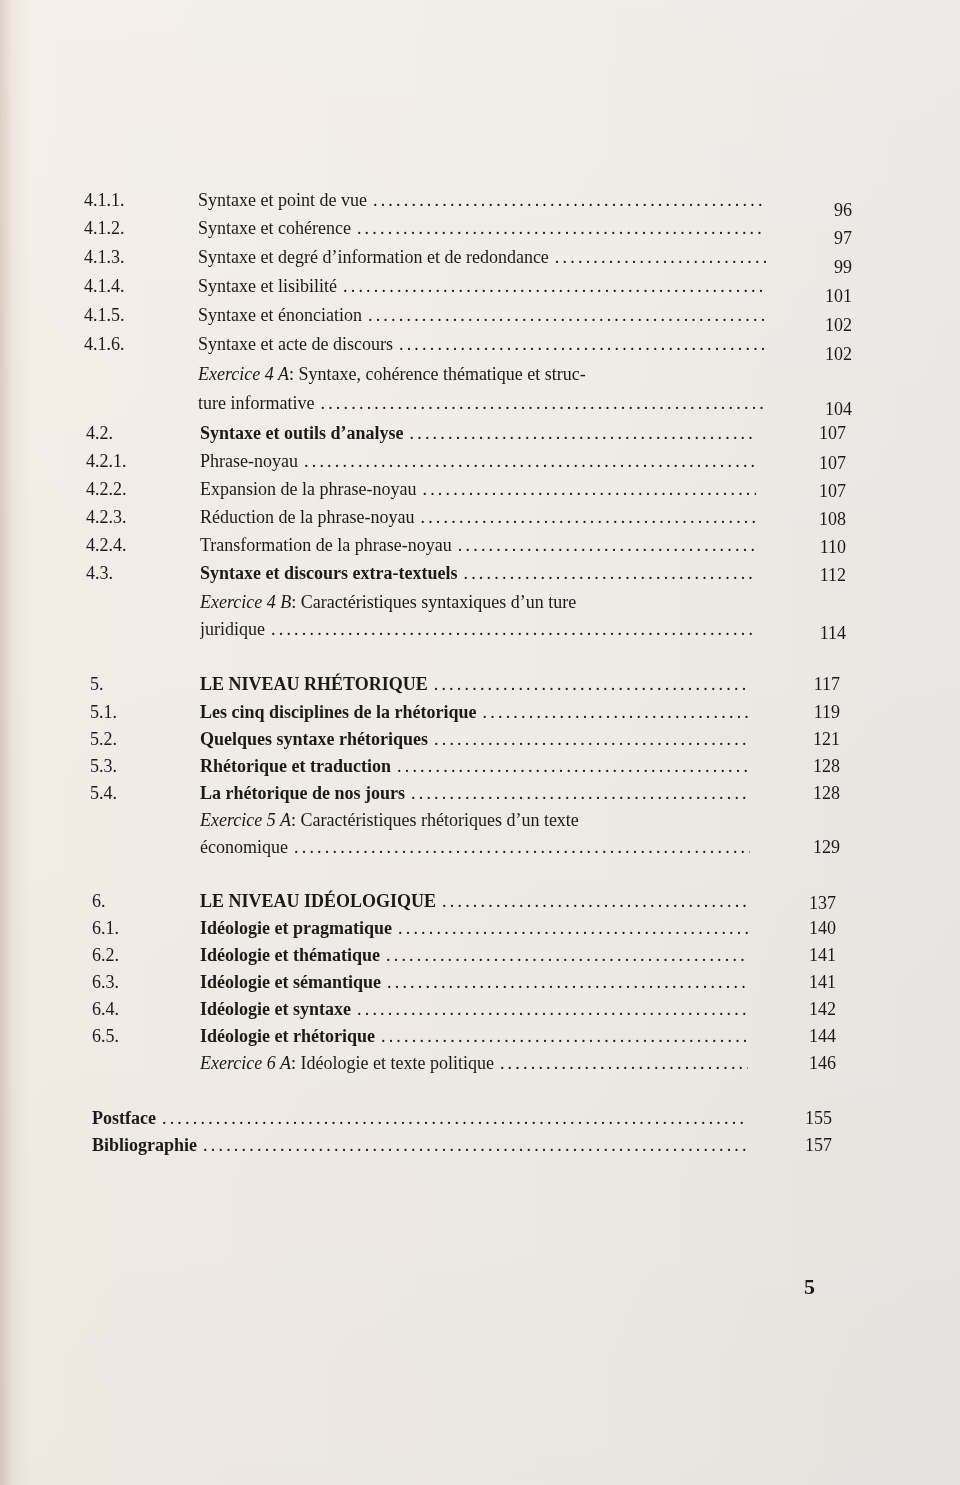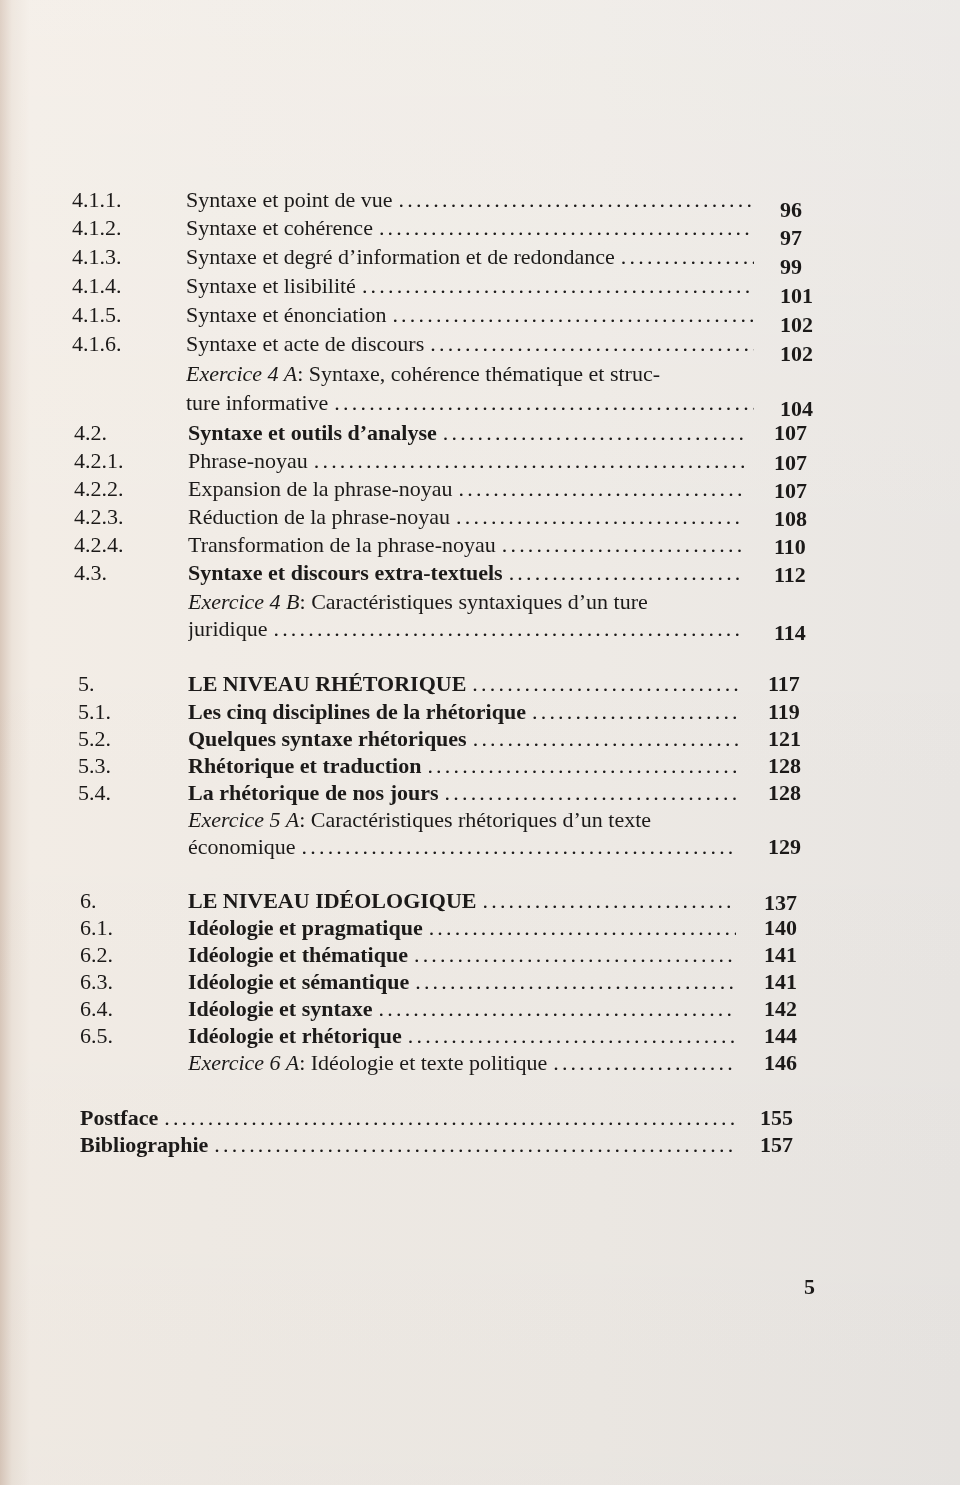--- a/index.html
+++ b/index.html
@@ -9,31 +9,31 @@
       font-family: "Liberation Serif", "DejaVu Serif", serif;
       color: #1c1a19;
     }
     .page-shade {
       position: absolute; inset: 0;
       background: linear-gradient(180deg, rgba(255,255,255,0.15) 0%, rgba(255,255,255,0) 40%, rgba(0,0,0,0.02) 100%);
       pointer-events: none;
     }
     .toc { position: absolute; left: 0; top: 0; width: 960px; }
     .row {
-      position: absolute; left: 0; width: 940px; height: 28px;
-      font-size: 22px; line-height: 28px; white-space: nowrap;
+      position: absolute; left: 12px; width: 940px; height: 28px;
+      font-size: 18px; line-height: 28px; white-space: nowrap;
     }
     .num { position: absolute; top: 0; }
     .label-wrap { position: absolute; top: 0; display: flex; align-items: baseline; overflow: hidden; }
     .label { flex: 0 0 auto; }
     .dots {
       flex: 1 1 auto; overflow: hidden; white-space: nowrap; letter-spacing: 3.2px;
       padding-left: 6px; font-weight: normal; font-style: normal;
     }
-    .page { position: absolute; top: 0; width: 60px; font-weight: bold; }
+    .page { position: absolute; top: 0; text-align: right; width: 60px; }
     .bold { font-weight: bold; }
     .ital { font-style: italic; font-family: Liberation Serif, serif; }
     .folio { position: absolute; left: 804px; top: 1274px; font-size: 22px; font-weight: bold; }
   </style>
 </head>
 <body>
 
 <div class="page-shade"></div>
 
 <div class="toc">

